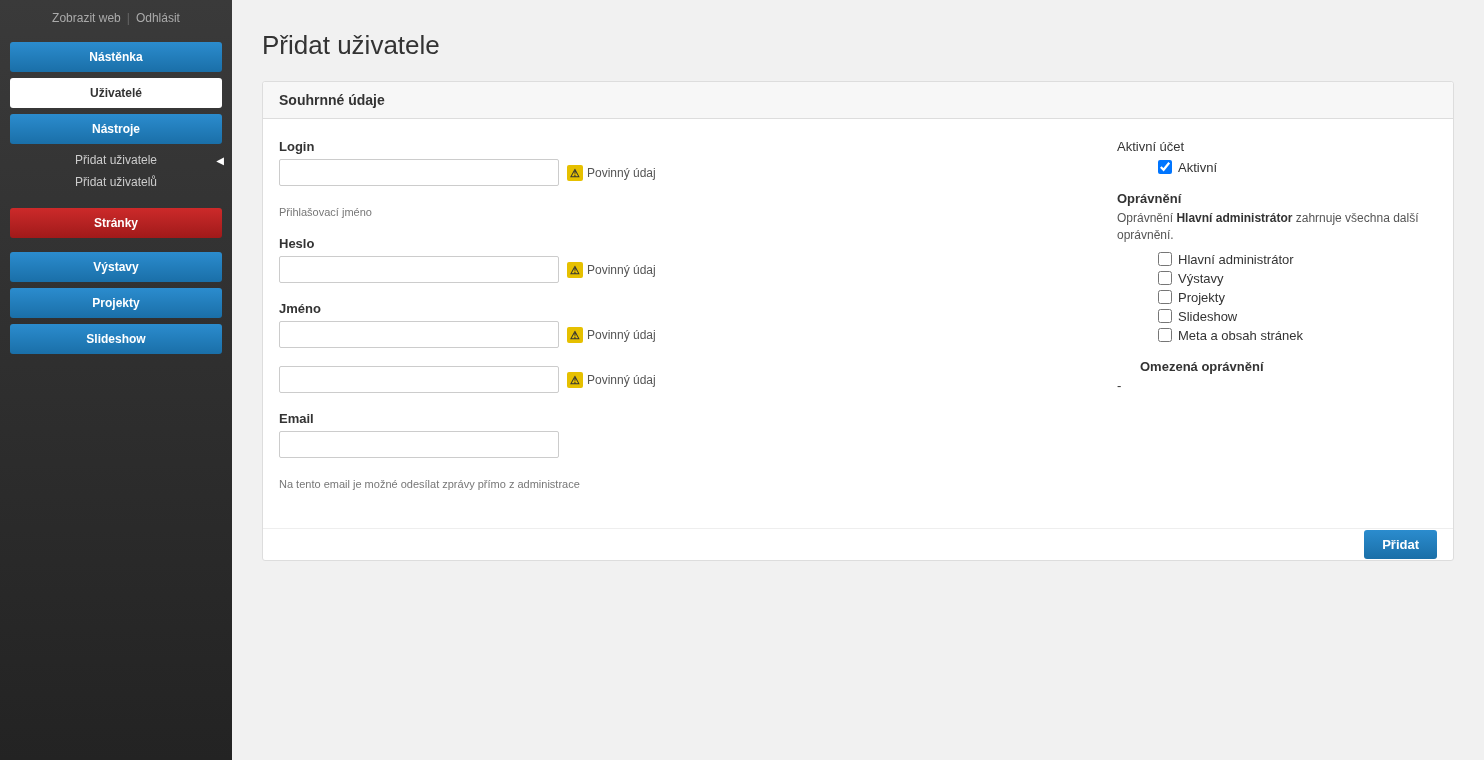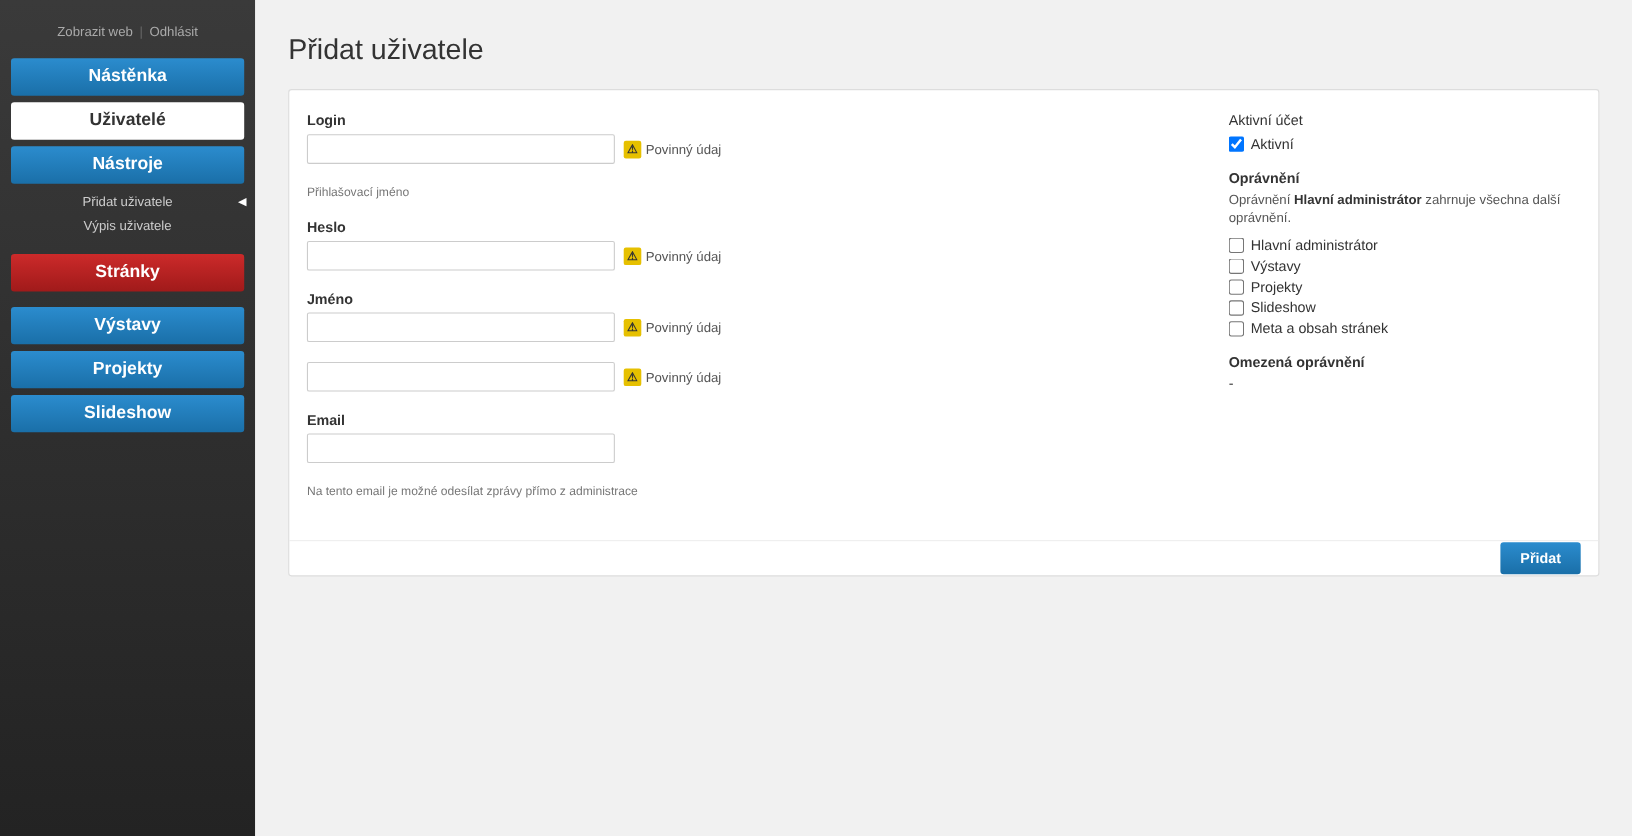--- a/index.html
+++ b/index.html
@@ -7,21 +7,21 @@
 
     
     #sidebar {
       width: 232px;
       min-width: 232px;
       background: #2c2c2c;
       background: linear-gradient(180deg, #3a3a3a 0%, #232323 100%);
       display: flex;
       flex-direction: column;
       align-items: stretch;
-      padding-top: 12px;
+      padding-top: 1px;
       height: 760px;
     }
 
     #sidebar-top-links {
       display: flex;
       justify-content: center;
       gap: 0;
       padding: 10px 0 14px 0;
       font-size: 12px;
       color: #aaa;
@@ -37,21 +37,21 @@
       display: block;
       width: calc(100% - 20px);
       margin: 3px 10px;
       padding: 8px 0;
       text-align: center;
       color: #fff;
       background: linear-gradient(180deg, #2b8cce 0%, #1a6fa8 100%);
       border: none;
       border-radius: 3px;
       cursor: pointer;
-      font-size: 16px;
+      font-size: 12px;
       font-weight: bold;
       text-decoration: none;
     }
     .nav-btn.red {
       background: linear-gradient(180deg, #cc2a2a 0%, #a01a1a 100%);
     }
     .nav-btn.active-white {
       background: #fff;
       color: #333;
       border: none;
@@ -193,25 +193,26 @@
       color: #333;
       margin-bottom: 6px;
     }
 
     .active-account {
       margin-bottom: 16px;
     }
 
     .checkbox-row {
       display: flex;
-      align-items: flex-end;
+      align-items: flex-start;
       gap: 6px;
       margin-bottom: 4px;
       font-size: 13px;
       color: #333;
+      margin-left: 41px;
     }
 
     .checkbox-row input[type="checkbox"] {
       width: 14px;
       height: 14px;
       cursor: pointer;
     }
 
     .permissions-section h3 {
       font-size: 13px;
@@ -234,20 +235,21 @@
 
     .limited-section {
       margin-top: 16px;
     }
 
     .limited-section h3 {
       font-size: 13px;
       font-weight: bold;
       color: #333;
       margin-bottom: 4px;
+      margin-left: 23px;
     }
 
     .dash-text {
       font-size: 13px;
       color: #333;
     }
 
     .card-footer {
       padding: 1px 16px;
       border-top: 1px solid #eee;
@@ -277,38 +279,39 @@
     <span class="sep">|</span>
     <a>Odhlásit</a>
   </div>
 
   <a class="nav-btn">Nástěnka</a>
   <a class="nav-btn active-white">Uživatelé</a>
   <a class="nav-btn">Nástroje</a>
 
   <div class="sub-nav">
     <a class="arrow-indicator">Přidat uživatele</a>
-    <a>Výpis uživatele</a>
+    <a>Přidat uživatelů</a>
   </div>
 
   <div class="sidebar-spacer"></div>
 
   <a class="nav-btn red">Stránky</a>
 
   <div class="sidebar-spacer"></div>
 
   <a class="nav-btn">Výstavy</a>
   <a class="nav-btn">Projekty</a>
   <a class="nav-btn">Slideshow</a>
 </div>
 
 <div id="main">
   <h1 class="page-title">Přidat uživatele</h1>
 
   <div class="card">
+    <div class="card-header">Souhrnné údaje</div>
 
     <div class="card-body">
 
       <div class="form-section">
 
         <div class="form-group">
           <label>Login</label>
           <div class="input-row">
             <input type="text" style="">
             <span class="required-badge">

